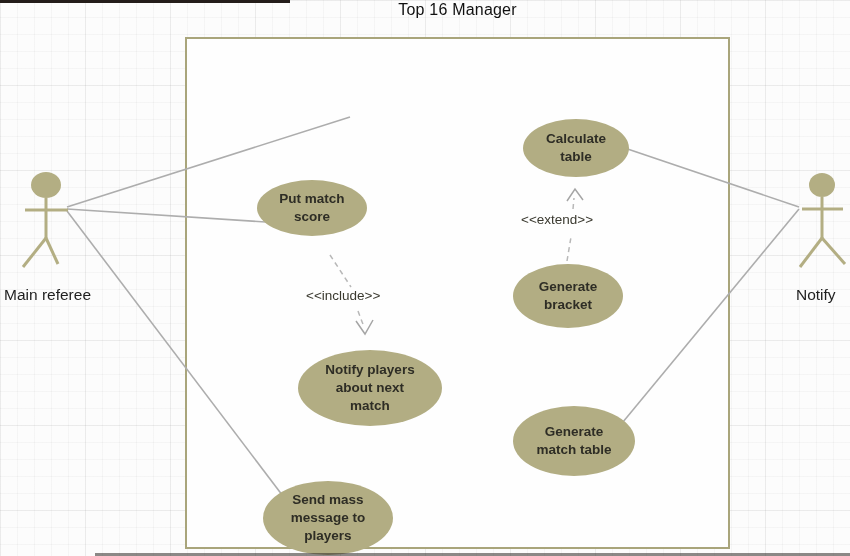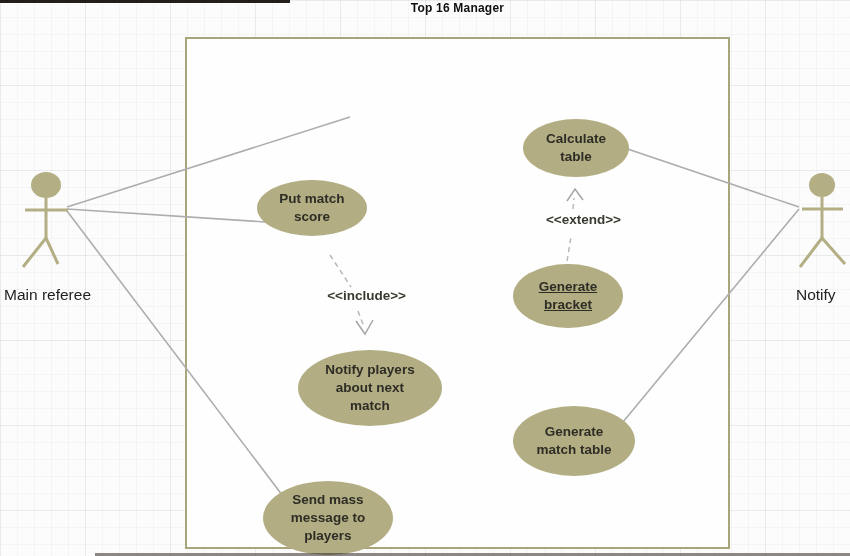--- a/index.html
+++ b/index.html
@@ -9,35 +9,35 @@
     background-color:#fcfcfc;
     background-image:
       linear-gradient(to right, rgba(185,185,185,0.10) 1px, transparent 1px),
       linear-gradient(to bottom, rgba(185,185,185,0.10) 1px, transparent 1px),
       linear-gradient(to right, rgba(185,185,185,0.18) 1px, transparent 1px),
       linear-gradient(to bottom, rgba(185,185,185,0.18) 1px, transparent 1px);
     background-size:17px 17px,17px 17px,85px 85px,85px 85px;
   }
   .title{
     position:absolute;left:185px;top:1px;width:545px;text-align:center;
-    font-size:12px;font-weight:700;color:#101010;letter-spacing:.2px;
+    font-size:16px;font-weight:400;color:#101010;letter-spacing:.2px;
   }
   .boundary{
     position:absolute;left:185px;top:37px;width:545px;height:512px;
     box-sizing:border-box;background:#fefefe;border:2px solid #a9a57b;z-index:1;
   }
   svg.layer{position:absolute;left:0;top:0;z-index:2;}
   .usecase{
     position:absolute;z-index:3;border-radius:50%;background:#b2ad83;
     display:flex;align-items:center;justify-content:center;text-align:center;
     color:#2e2d25;font-weight:600;font-size:13.5px;line-height:18px;
   }
   .stereotype{
-    position:absolute;z-index:4;width:100px;text-align:right;
-    font-size:13.5px;font-weight:700;color:#3a392f;
+    position:absolute;z-index:4;width:100px;text-align:left;
+    font-size:13.5px;font-weight:400;color:#3a392f;
   }
   .actor-label{
     position:absolute;z-index:4;font-size:15.5px;color:#1f1f1f;white-space:nowrap;text-align:center;
   }
   .edge-artifact{position:absolute;z-index:5;}
   #artifact-top{left:0;top:0;width:290px;height:3px;background:#241d1a;}
   #artifact-bottom{left:95px;top:553px;width:755px;height:3px;background:rgba(45,40,36,0.55);}
 </style>
 </head>
 <body>
@@ -96,21 +96,21 @@
   </div>
 
   <div class="usecase" style="left:263px;top:481px;width:130px;height:74px;padding:0 22px;box-sizing:border-box;">
     <span>Send mass message to players</span>
   </div>
 
   <div class="usecase" style="left:523px;top:119px;width:106px;height:58px;padding:0 12px;box-sizing:border-box;">
     <span>Calculate table</span>
   </div>
 
-  <div class="usecase" style="left:513px;top:264px;width:110px;height:64px;padding:0 8px;box-sizing:border-box;text-decoration:underline;">
+  <div class="usecase" style="left:513px;top:264px;width:110px;height:64px;padding:0 8px;box-sizing:border-box;">
     <span>Generate bracket</span>
   </div>
 
   <div class="usecase" style="left:513px;top:406px;width:122px;height:70px;padding:0 14px;box-sizing:border-box;">
     <span>Generate match table</span>
   </div>
 
   <div class="stereotype" style="left:306px;top:288px;">&lt;&lt;include&gt;&gt;</div>
   <div class="stereotype" style="left:521px;top:212px;">&lt;&lt;extend&gt;&gt;</div>
 

